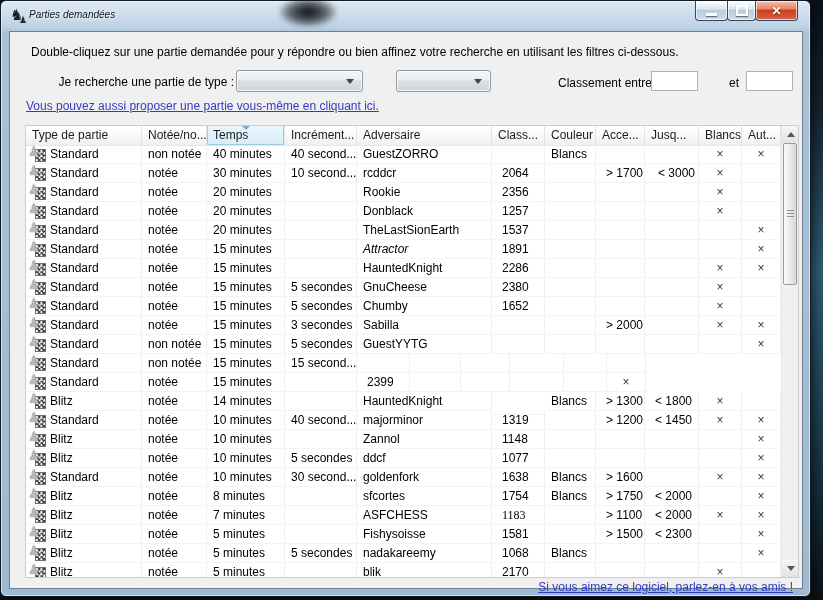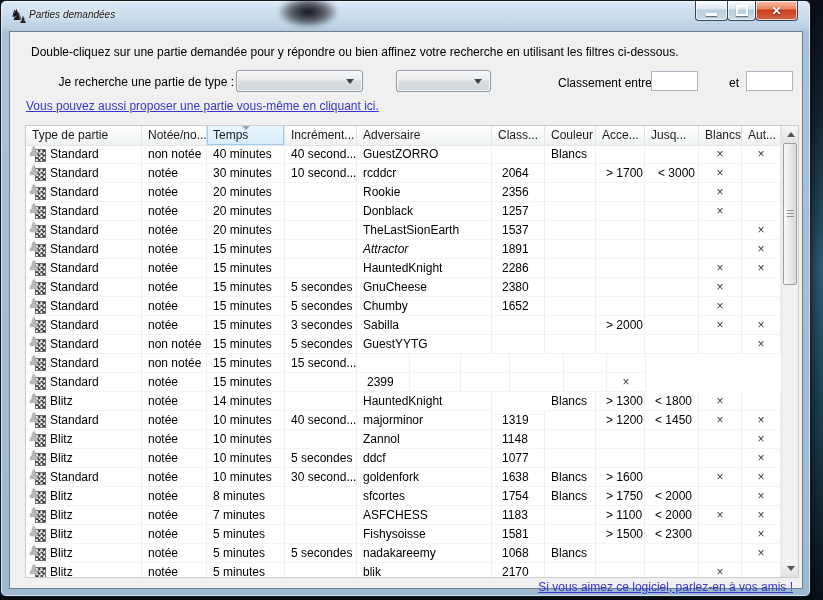--- a/index.html
+++ b/index.html
@@ -516,21 +516,21 @@
               <span class="gicon">
                 <span class="board"></span>
                 <span class="pawn">♟</span>
               </span>
               <span>Blitz</span>
             </div>
             <div class="td c1" style="width: 65px;">notée</div>
             <div class="td c2" style="width: 78px;">7 minutes</div>
             <div class="td c3" style="width: 72px;"></div>
             <div class="td c4" style="width: 135px;">ASFCHESS</div>
-            <div class="td c5 cnum" style="width: 53px;">1183</div>
+            <div class="td c5 cnum" style="width: 53px; font-family: Liberation Serif, serif;">1183</div>
             <div class="td c6" style="width: 51px;"></div>
             <div class="td c7 cnum" style="width: 49px;">&gt; 1100</div>
             <div class="td c8 cnum" style="width: 54px;">&lt; 2000</div>
             <div class="td c9 cx" style="width: 43px;">×</div>
             <div class="td c10 cx" style="width: 39px;">×</div>
           </div>
           <div class="tr">
             <div class="td c0" style="width: 116px;">
               <span class="gicon">
                 <span class="board"></span>

